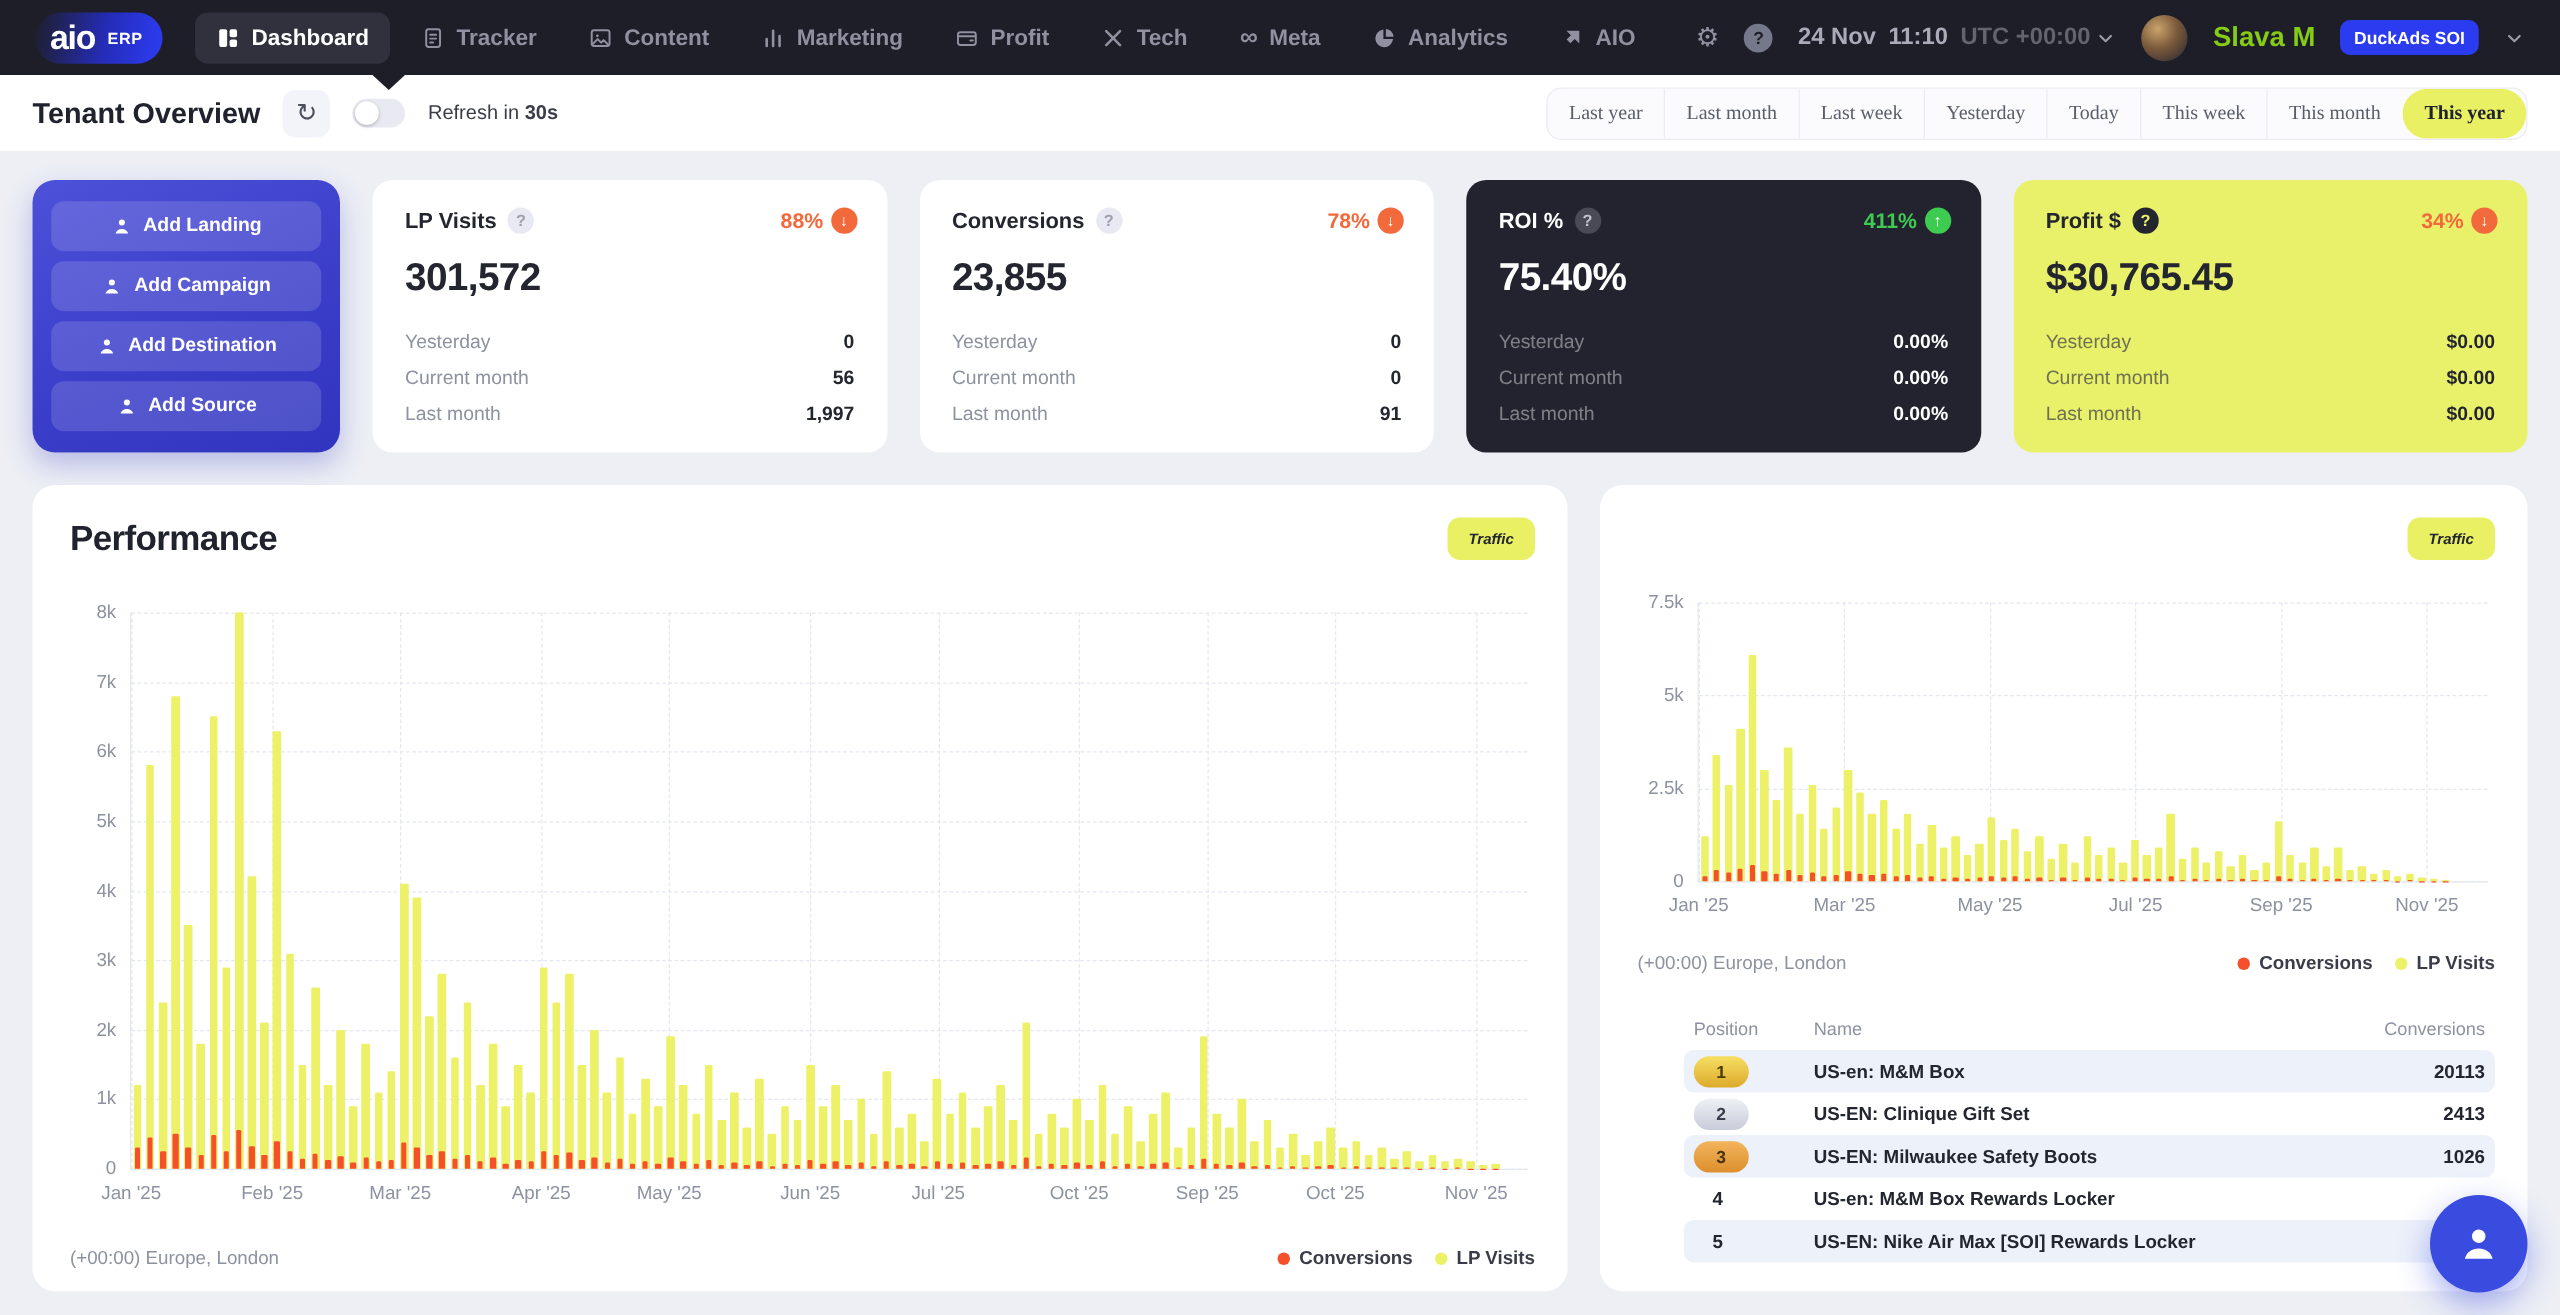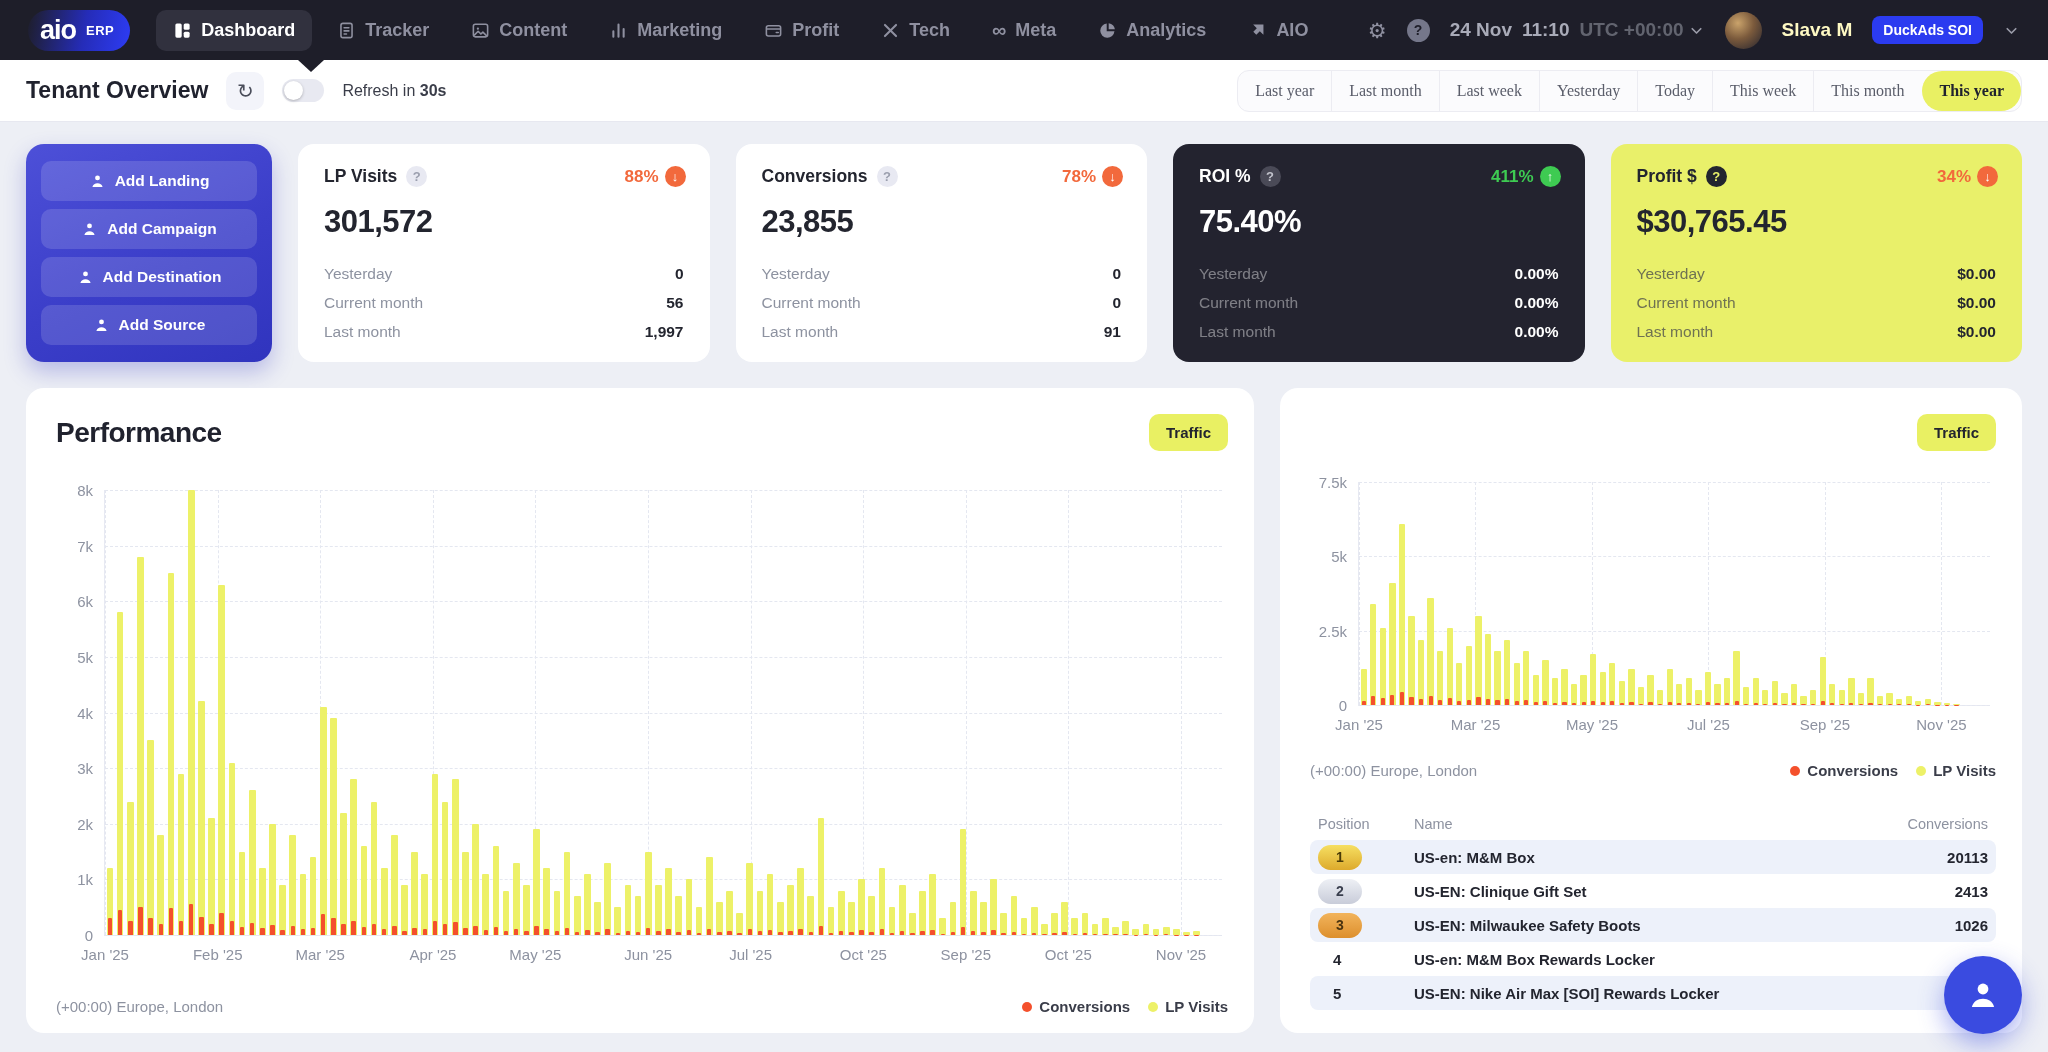--- a/index.html
+++ b/index.html
@@ -21,21 +21,21 @@
   .nav-item .nicon { display:flex; align-items:center; font-size:20px; line-height:1; font-weight:700; }
   .nav-right { margin-left:auto; display:flex; align-items:center; gap:20px; }
   .icon-btn { color:#8f90a0; font-size:21px; line-height:1; cursor:pointer; }
   .help-circle { width:23px; height:23px; border-radius:50%; background:#75778а; background:#75778a; color:#1e1e29;
                  font-size:14px; font-weight:800; display:flex; align-items:center; justify-content:center; cursor:pointer; }
   .nav-datetime { display:flex; align-items:center; gap:10px; cursor:pointer; font-size:19px; }
   .dt-strong { color:#a9abb8; font-weight:700; }
   .dt-dim { color:#62646f; font-weight:600; display:flex; align-items:center; gap:4px; }
   .avatar { width:37px; height:37px; border-radius:50%;
             background:radial-gradient(circle at 35% 30%,#caa36b 0%,#7b5a3c 45%,#23232e 100%); }
-  .user-name { color:#fef9c3; font-size:19px; font-weight:700; }
+  .user-name { color:#84cc16; font-size:22px; font-weight:700; }
   .user-badge { background:#2b3bf0; color:#fff; font-size:14px; font-weight:700; border-radius:8px; padding:6px 11px; }
   .nav-chevron { color:#9a9ba8; display:flex; }
   
   .subbar { height:62px; background:#fff; display:flex; align-items:center; gap:18px; padding:0 26px;
             border-bottom:1px solid #e7e8f0; position:relative; }
   .subbar .tri { position:absolute; top:0; left:298px; width:0; height:0;
                  border-left:13px solid transparent; border-right:13px solid transparent; border-top:12px solid #1e1e29; }
   .page-title { font-size:23px; font-weight:800; color:#20222e; }
   .refresh-btn { width:38px; height:38px; border-radius:10px; background:#f3f4fa; border:none; color:#4a4d5a;
                  font-size:20px; cursor:pointer; display:flex; align-items:center; justify-content:center; }
@@ -91,21 +91,21 @@
   .row2 { display:flex; gap:26px; margin-top:26px; }
   .panel { background:#fff; border-radius:18px; position:relative; height:645px; }
   .perf-panel { flex:1; }
   .camp-panel { width:742px; min-width:742px; }
   .panel-head { display:flex; align-items:center; padding:26px 26px 0 30px; }
   .panel-title { font-size:28px; font-weight:800; color:#20222e; letter-spacing:-.5px; }
   .camp-tabs { display:flex; gap:20px; align-items:baseline; }
   .camp-tab { font-size:28px; font-weight:800; letter-spacing:-.5px; cursor:pointer; color:#c9ccd9; }
   .camp-tab.active { color:#20222e; }
   .traffic-pill { margin-left:auto; background:#e9f063; border:none; border-radius:10px; padding:10px 17px;
-                  font-family:inherit; font-size:15px; font-weight:700; color:#23252f; cursor:pointer; }
+                  font-family:inherit; font-size:12px; font-weight:700; color:#23252f; cursor:pointer;font-style:italic; }
   
   .chart { position:absolute; }
   .chart-perf { left:30px; right:26px; top:96px; height:488px; }
   .chart-camp { left:30px; right:26px; top:88px; height:266px; }
   .plot { position:absolute; left:48px; right:6px; top:6px; bottom:36px;
           border-left:1px solid #e7e9f2; border-bottom:1px solid #e7e9f2; }
   .hgrid { position:absolute; left:0; right:0; border-top:1px dashed #e4e7f0; }
   .vgrid { position:absolute; top:0; bottom:0; border-left:1px dashed #e4e7f0; }
   .ylab { position:absolute; left:-12px; transform:translate(-100%,-50%); font-size:15px; color:#8d92a0; white-space:nowrap; }
   .xlab { position:absolute; top:calc(100% + 11px); transform:translateX(-50%); font-size:15px; color:#8d92a0; white-space:nowrap; }
@@ -116,21 +116,21 @@
   .b-front { left:27%; width:44%; z-index:2; }
   .panel-foot { position:absolute; left:30px; right:26px; bottom:18px; display:flex; justify-content:space-between; align-items:center; }
   .tz-text { font-size:15px; color:#8d92a0; }
   .legend { display:flex; align-items:center; gap:18px; }
   .legend-item { display:flex; align-items:center; gap:7px; cursor:pointer; }
   .legend-dot { width:10px; height:10px; border-radius:50%; }
   .legend-label { font-size:15px; font-weight:700; color:#3a3d49; }
   .camp-tz-row { position:absolute; left:30px; right:26px; top:374px; display:flex; justify-content:space-between; align-items:center; }
   
   .camp-table { position:absolute; left:30px; right:26px; top:420px; }
-  .trow { display:flex; align-items:center; height:34px; border-radius:8px; }
+  .trow { display:flex; align-items:center; height:34px; border-radius:8px;margin-left:37px; }
   .trow.alt { background:#edf1fa; }
   .thead { height:32px; }
   .pos-cell { width:104px; display:flex; align-items:center; padding-left:8px; }
   .name-cell { flex:1; font-size:15px; font-weight:700; color:#23252f; }
   .conv-cell { width:130px; text-align:right; font-size:15px; font-weight:700; color:#23252f; padding-right:8px; }
   .thead .pos-cell, .thead .name-cell, .thead .conv-cell { font-size:14.5px; font-weight:400; color:#8d92a0; }
   .medal { display:inline-flex; align-items:center; justify-content:center; width:44px; height:25px; border-radius:13px;
            font-size:14px; font-weight:800; }
   .medal-gold { background:linear-gradient(180deg,#f6df62,#ddaa2c); color:#4a3b08; }
   .medal-silver { background:linear-gradient(180deg,#eef0f5,#c8ccd9); color:#3a3f4e; }

